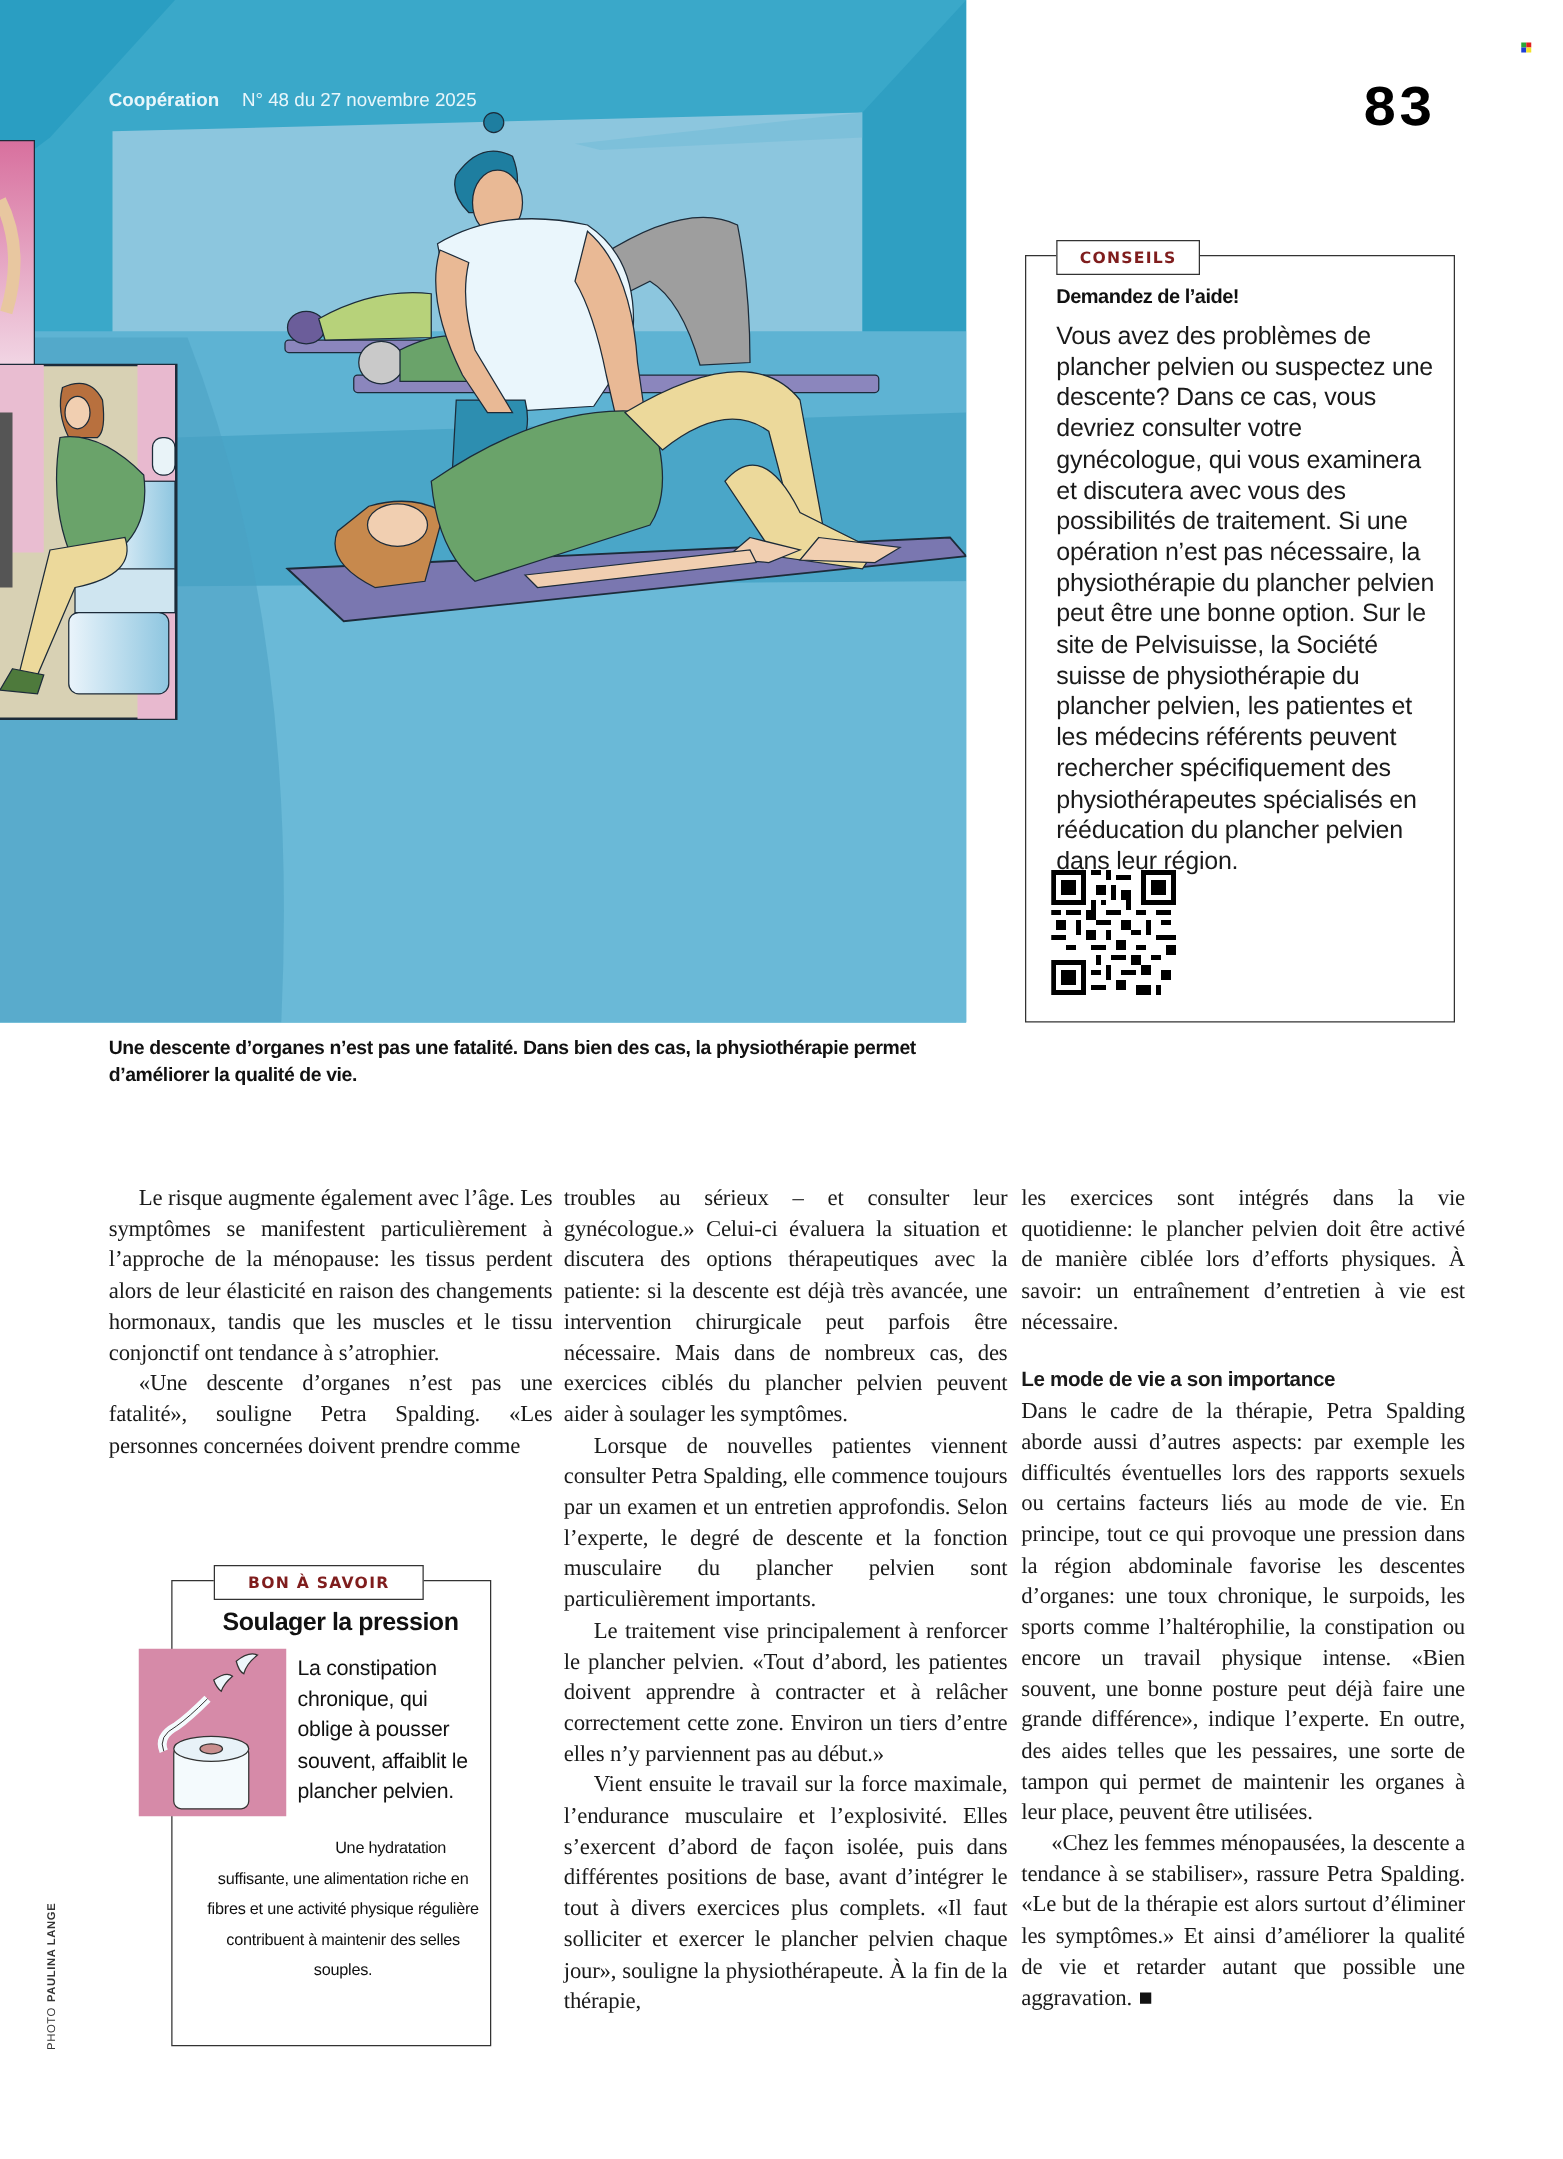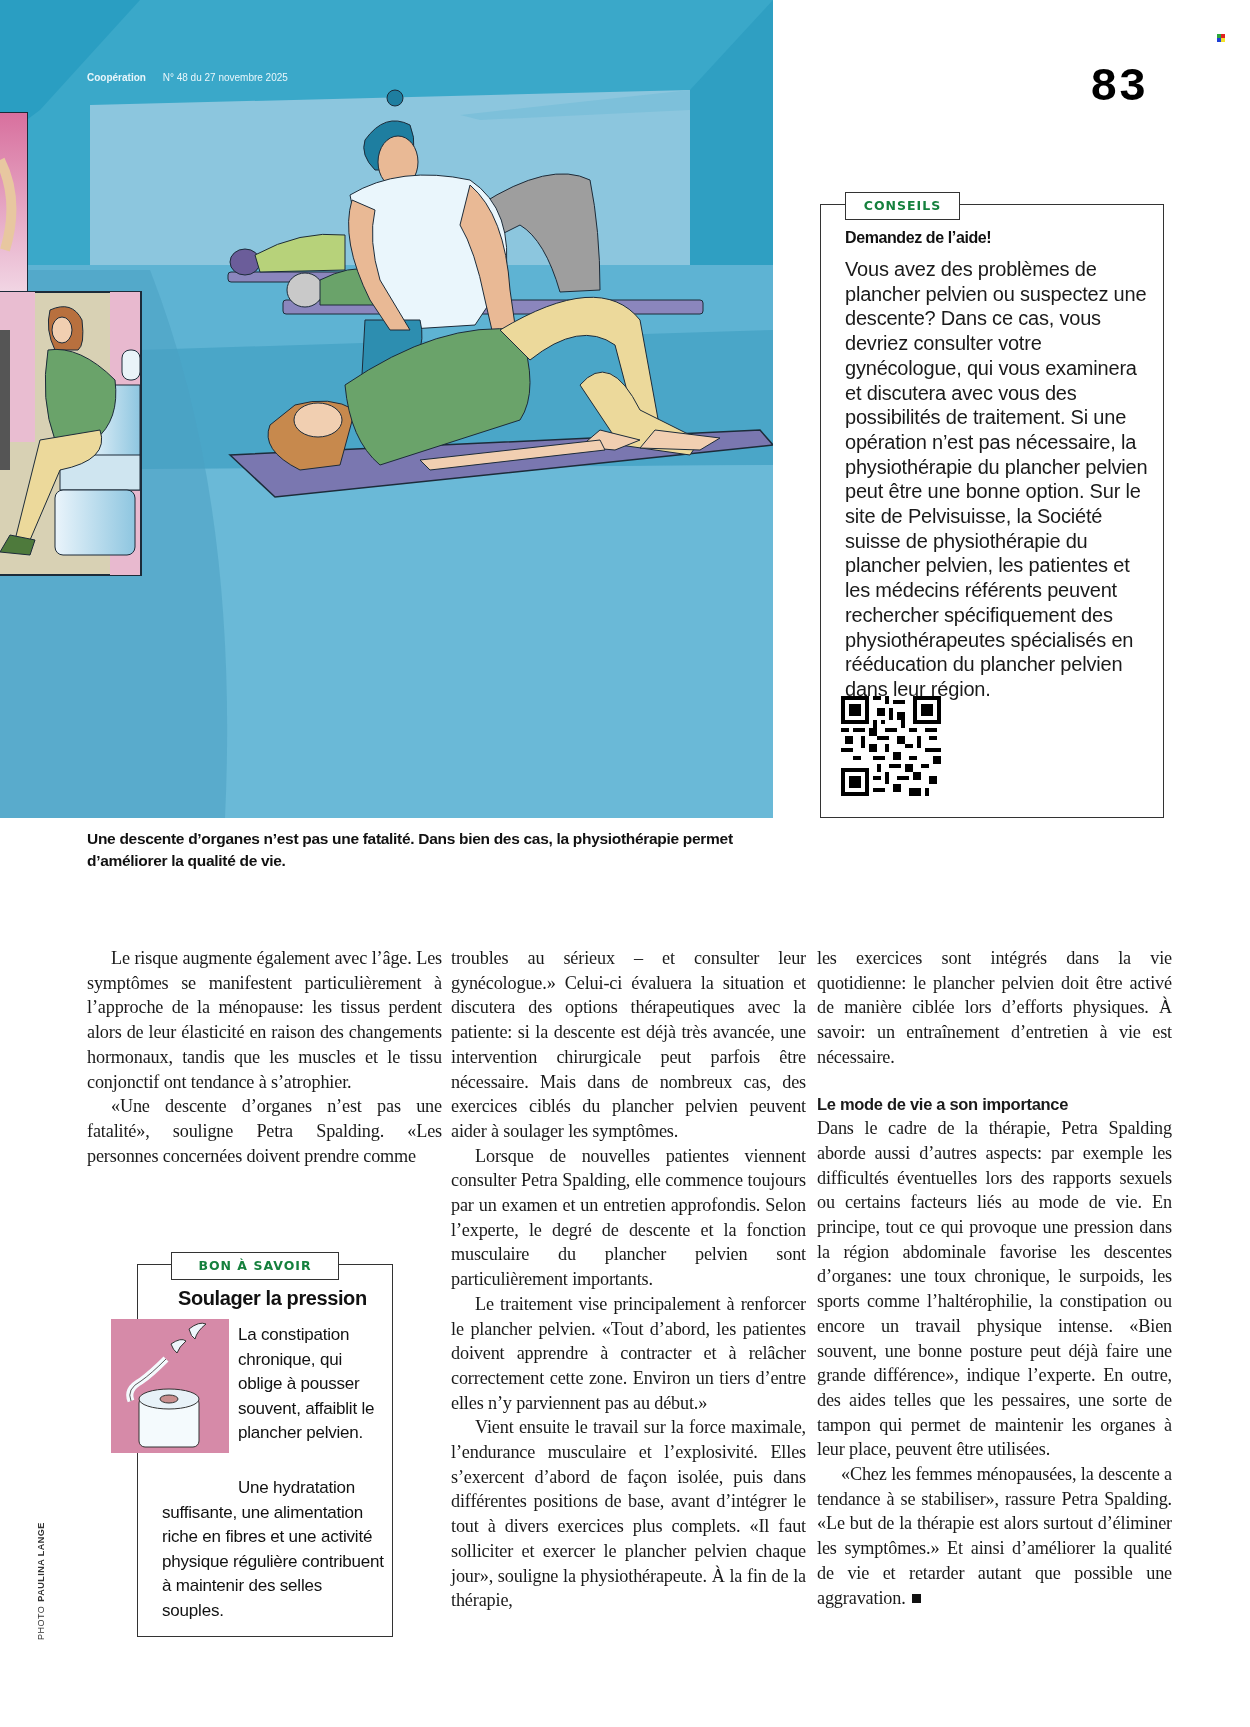--- a/index.html
+++ b/index.html
@@ -8,21 +8,21 @@
 
   
   .illustration {
     position: absolute; left: 0; top: 0; width: 773px; height: 818px;
     overflow: hidden;
     background: linear-gradient(180deg, #2fa5c6 0%, #4fb1cf 40%, #6cb9d6 100%);
   }
   .illustration svg { position: absolute; left: 0; top: 0; }
 
   .masthead {
-    position: absolute; left: 87px; top: 72px; font-size: 10px; color: #e8f6fb;
+    position: absolute; left: 87px; top: 72px; font-size: 15px; color: #e8f6fb;
     white-space: nowrap;
   }
   .masthead .brand { font-weight: bold; margin-right: 14px; }
 
   .page-number {
     position: absolute; left: 1090px; top: 62px; font-size: 46px; font-weight: bold;
     letter-spacing: 1px; color: #000; font-family: Liberation Mono, monospace;
   }
   .print-mark { position: absolute; left: 1217px; top: 34px; width: 8px; height: 8px; }
   .print-mark span { position: absolute; width: 4px; height: 4px; }
@@ -35,21 +35,21 @@
   }
 
   
   .conseils {
     position: absolute; left: 820px; top: 204px; width: 344px; height: 614px;
     border: 1.3px solid #333;
   }
   .box-tag {
     position: absolute; background: #fff; border: 1.3px solid #333;
     font-family: "DejaVu Sans", sans-serif; font-weight: bold; font-size: 12.5px;
-    letter-spacing: 1px; text-align: center; color: #15803d;
+    letter-spacing: 1px; text-align: center; color: #7f1d1d;
   }
   .conseils .box-tag { left: 24px; top: -13px; width: 115px; height: 28px; line-height: 26px; }
   .conseils h3 {
     position: absolute; left: 24px; top: 24px; font-size: 16px; font-weight: bold; letter-spacing: -0.4px;
   }
   .conseils .body {
     position: absolute; left: 24px; top: 52px; width: 305px; font-size: 20px; line-height: 24.7px;
     color: #1a1a1a; letter-spacing: -0.2px;
   }
   .qr { position: absolute; left: 20px; top: 491px; width: 100px; height: 100px; }
@@ -87,22 +87,23 @@
     white-space: nowrap;
   }
   .savoir-img {
     position: absolute; left: -27px; top: 54px; width: 118px; height: 134px; background: #d68aa8;
   }
   .savoir .text-top {
     position: absolute; left: 100px; top: 58px; width: 150px; font-size: 17px; line-height: 24.5px;
     letter-spacing: -0.2px;
   }
   .savoir .text-bottom {
-    position: absolute; left: 24px; top: 211px; width: 225px; font-size: 17px; line-height: 24.5px;
+    position: absolute; left: 24px; top: 201px; width: 225px; font-size: 13px; line-height: 24.5px;
     letter-spacing: -0.2px;
+    text-align: center;
   }
   .savoir .text-bottom span.first { padding-left: 76px; display: block; }
 
   .photo-credit {
     position: absolute; left: 36px; top: 1640px; transform: rotate(-90deg); transform-origin: left top;
     font-size: 9px; letter-spacing: 0.5px; color: #333; white-space: nowrap;
   }
   .photo-credit b { font-weight: bold; margin-left: 4px; }
 </style>
 </head>

